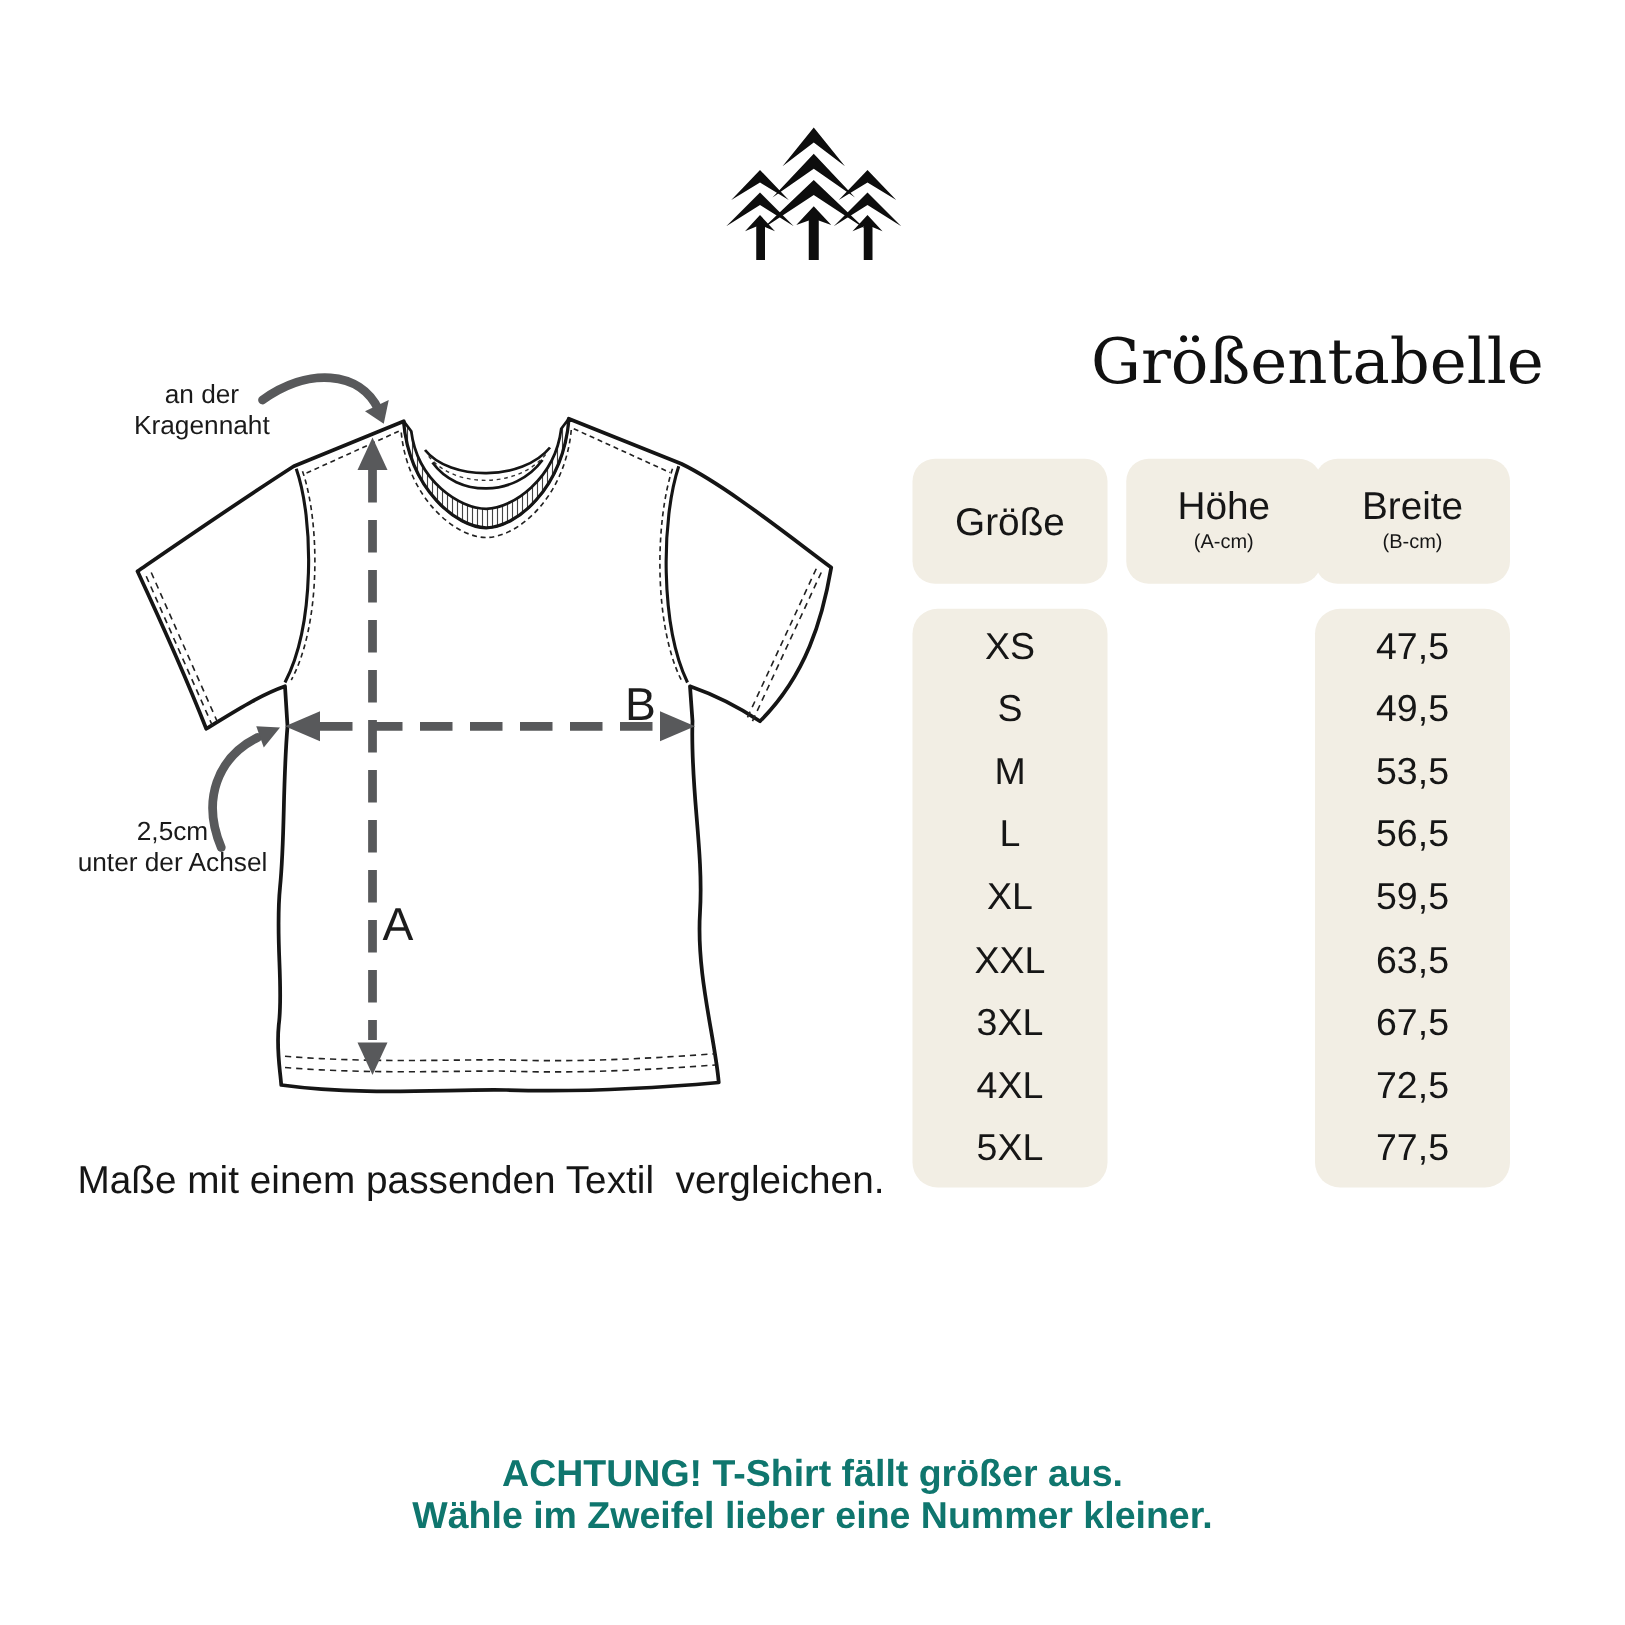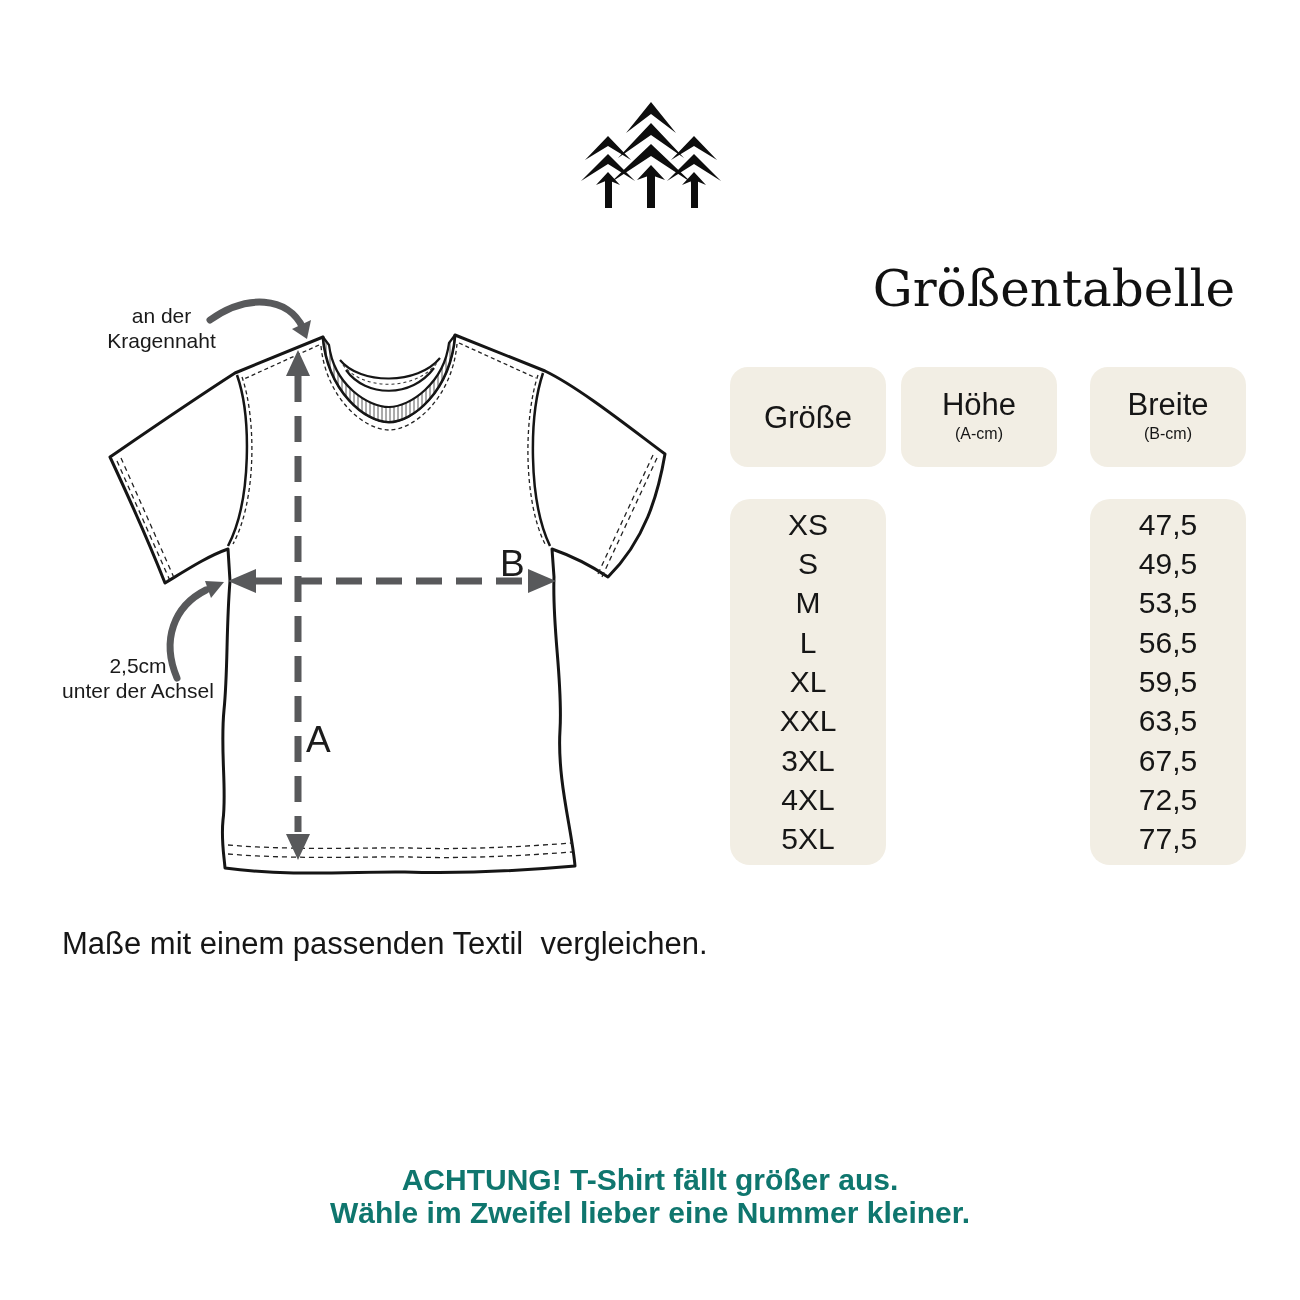--- a/index.html
+++ b/index.html
@@ -7,26 +7,26 @@
          font-family:"Liberation Sans",sans-serif;color:#161616;}
   .logo{position:absolute;left:560px;top:80px;width:220px;height:150px;}
   .title{position:absolute;left:735px;top:260px;width:500px;text-align:right;
          font-family:"DejaVu Serif","Liberation Serif",serif;font-size:50px;color:#111;}
   .shirt-svg{position:absolute;left:60px;top:290px;width:660px;height:620px;}
   .anno{position:absolute;text-align:center;font-size:21px;line-height:25px;color:#1a1a1a;}
   .anno-collar{left:89px;top:303px;width:145px;}
   .anno-armpit{left:38px;top:653px;width:200px;}
   .note{position:absolute;left:62px;top:926px;font-size:31px;white-space:pre;color:#161616;}
   .col{position:absolute;top:367px;width:156px;}
-  .col1{left:730px;} .col2{left:901px;} .col3{left:1090px;}
+  .col1{left:730px;} .col2{left:901px;} .col3{left:1052px;}
   .hdr{height:100px;background:#f2eee4;border-radius:18px;display:flex;flex-direction:column;
        justify-content:center;align-items:center;}
   .hmain{font-size:31px;line-height:33px;}
   .hsub{font-size:16px;line-height:25px;}
-  .cbody{margin-top:32px;height:366px;background:#f2eee4;border-radius:20px;
+  .cbody{margin-top:20px;height:463px;background:#f2eee4;border-radius:20px;
          display:grid;grid-template-rows:repeat(9,1fr);align-items:center;padding:6px 0;
          box-sizing:border-box;}
   .cell{text-align:center;font-size:30px;}
   .warning{position:absolute;left:0;top:1163px;width:1300px;text-align:center;
            font-weight:bold;font-size:30px;line-height:33px;color:#0f766e;}
   svg text{font-family:"Liberation Sans",sans-serif;fill:#1c1c1c;}
 </style>
 </head>
 <body>
 

